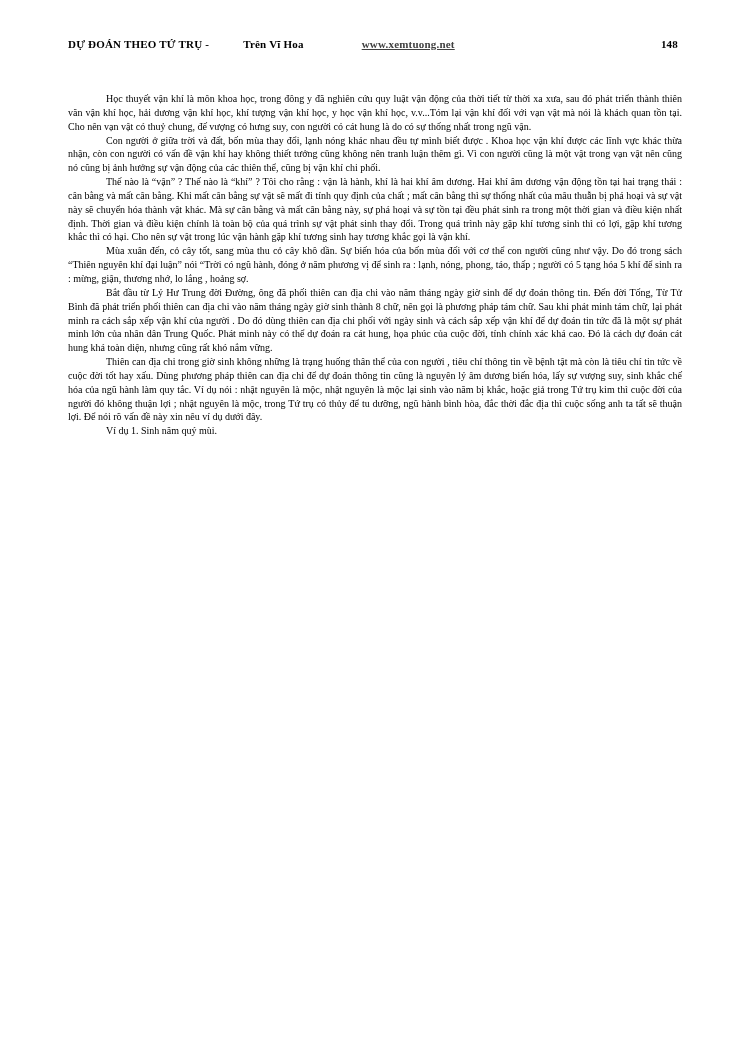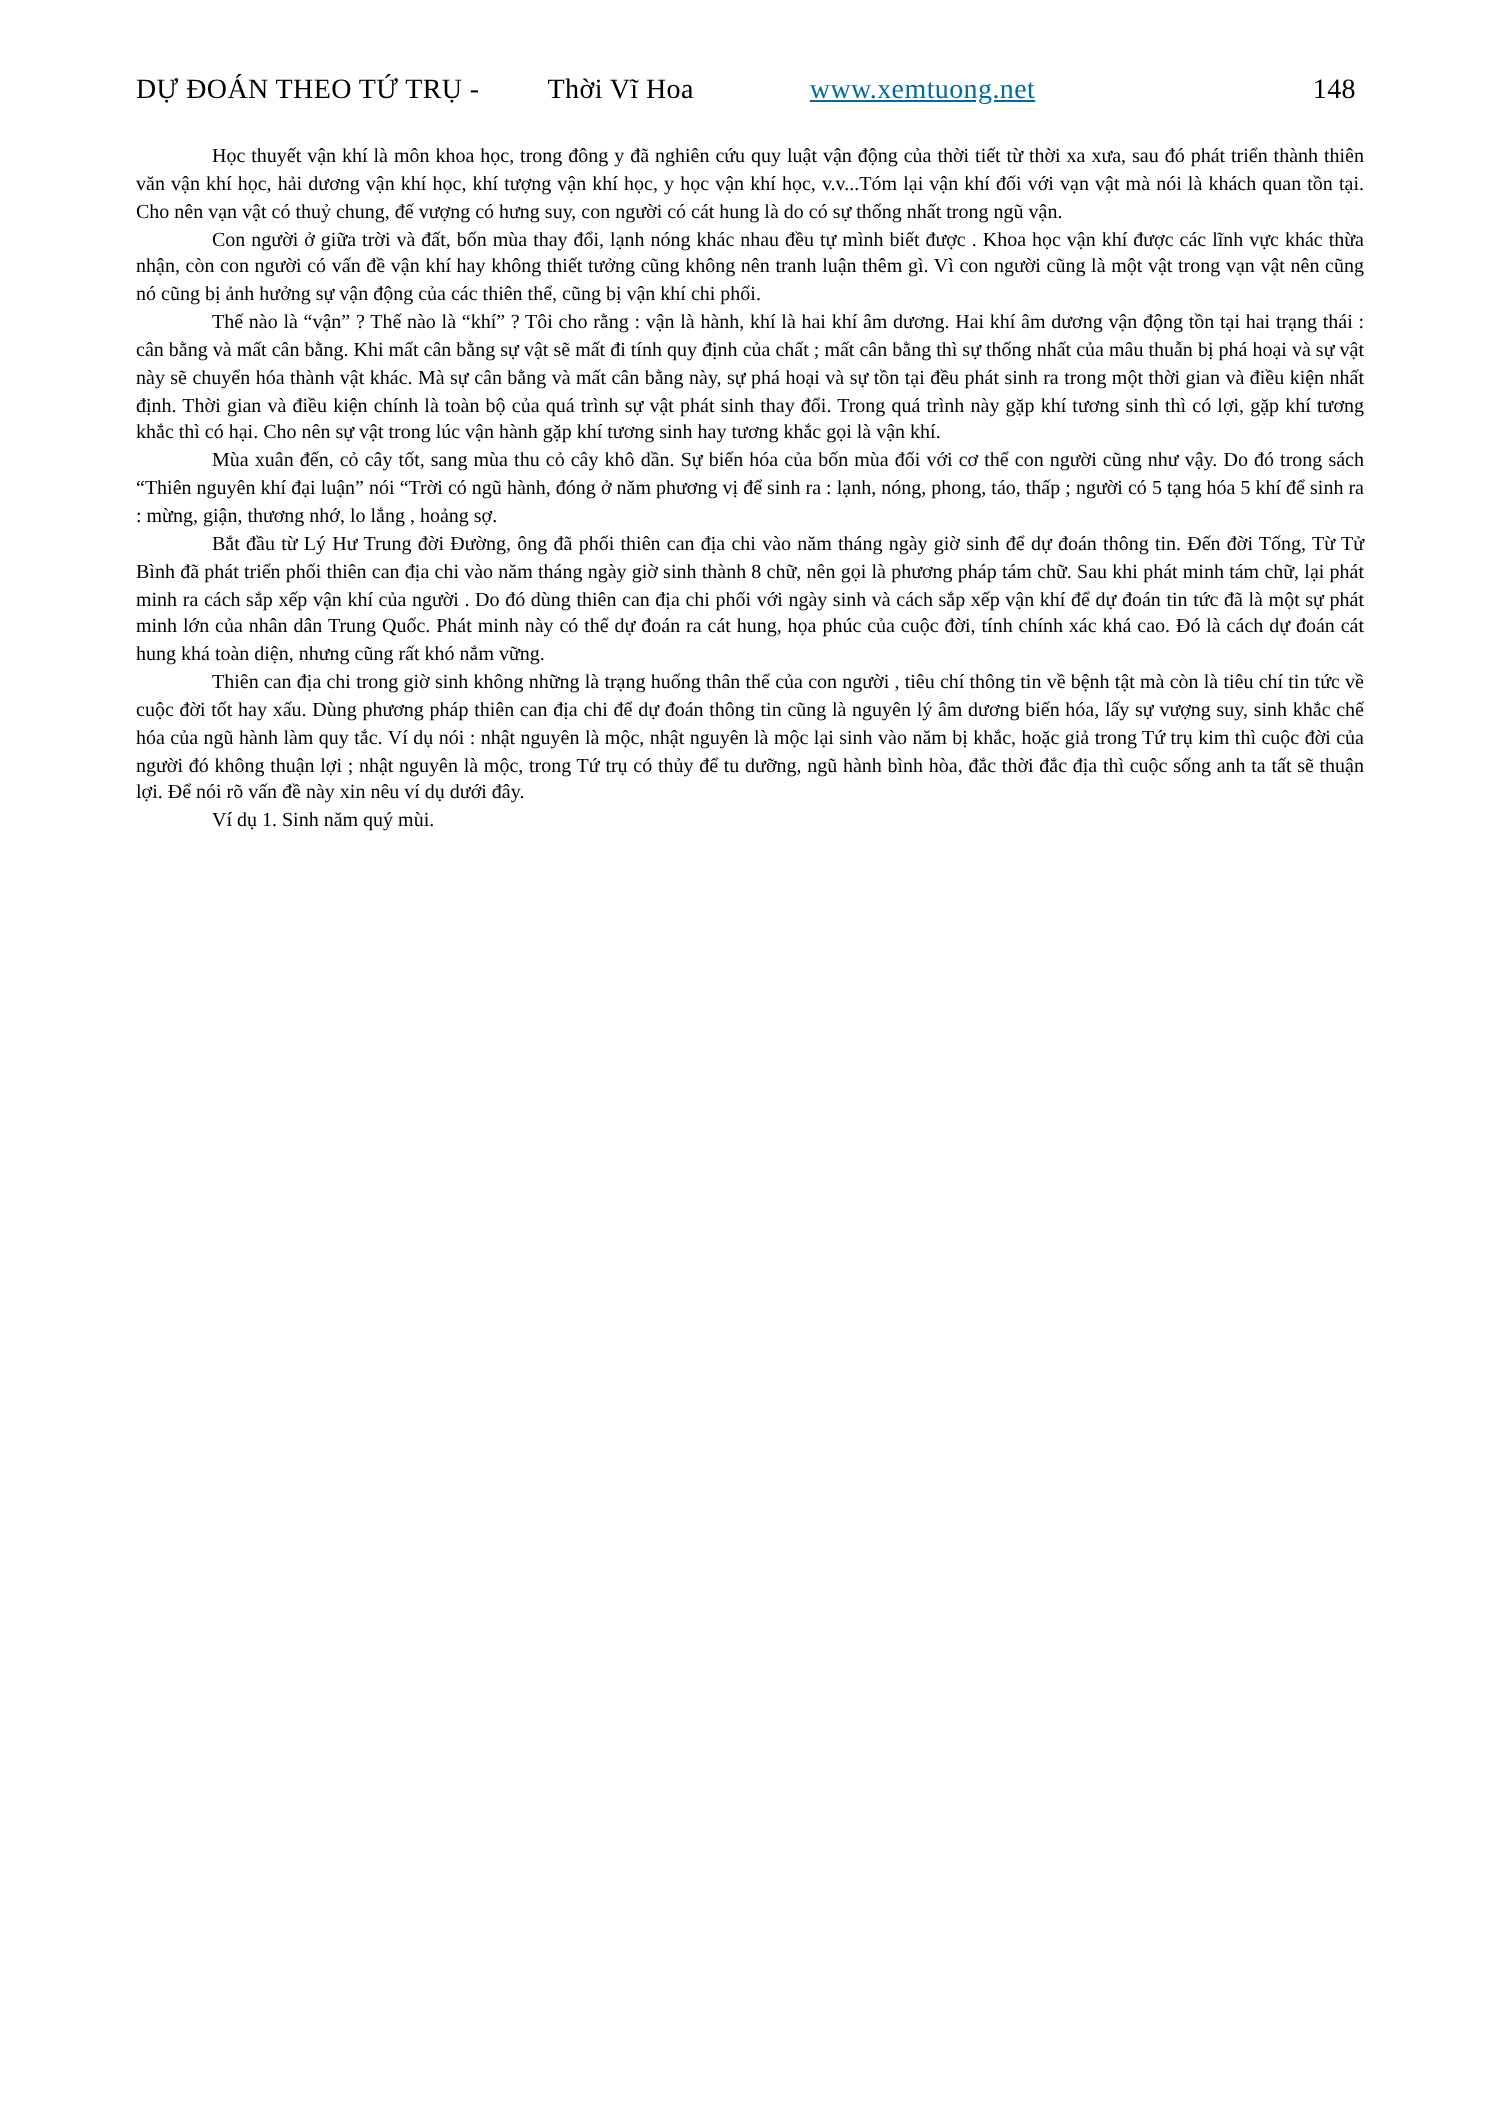--- a/index.html
+++ b/index.html
@@ -20,35 +20,36 @@
     left: 0;
     top: 0;
     width: 744px;
     height: 1053px;
     box-sizing: border-box;
     padding: 38px 62px 40px 68px;
   }
   .header {
     display: flex;
     align-items: baseline;
-    font-size: 14px;
+    font-size: 11px;
     letter-spacing: 0.2px;
-    margin-bottom: 12px;
+    margin-bottom: 32px;
     height: 22px;
+    font-weight: bold;
   }
   .header .h-title {
     white-space: nowrap;
   }
   .header .h-author {
     margin-left: 34px;
     white-space: nowrap;
   }
   .header .h-url {
     margin-left: 58px;
-    color: #0369a1;
+    color: #404040;
     text-decoration: underline;
     white-space: nowrap;
   }
   .header .h-page {
     margin-left: auto;
     white-space: nowrap;
     padding-right: 4px;
   }
   .body-text {
     font-size: 10px;
@@ -67,21 +68,21 @@
     font-weight: normal;
   }
 </style>
 </head>
 <body>
 
 <div class="page">
 
   <div class="header">
     <span class="h-title">DỰ ĐOÁN THEO TỨ TRỤ -</span>
-    <span class="h-author">Thời Vĩ  Hoa</span>
+    <span class="h-author">Trên Vĩ  Hoa</span>
     <span class="h-url">www.xemtuong.net</span>
     <span class="h-page">148</span>
   </div>
 
   <div class="body-text">
     <p>Học thuyết vận khí là môn khoa học, trong đông y đã nghiên cứu quy luật vận động của thời tiết từ thời xa xưa, sau đó phát triển thành thiên văn vận khí học, hải dương vận khí học, khí tượng vận khí học, y học vận khí học, v.v...Tóm lại vận khí đối với vạn vật mà nói là khách quan tồn tại. Cho nên vạn vật có thuỷ chung, đế vượng có hưng suy, con người có cát hung là do có sự thống nhất trong ngũ vận.</p>
     <p>Con người ở giữa trời và đất, bốn mùa thay đổi, lạnh nóng khác nhau đều tự mình biết được . Khoa học vận khí được các lĩnh vực khác thừa nhận, còn con người có vấn đề vận khí hay không thiết tưởng cũng không nên tranh luận thêm gì. Vì con người cũng là một vật trong vạn vật nên cũng nó cũng bị ảnh hưởng sự vận động của các thiên thể, cũng bị vận khí chi phối.</p>
     <p>Thế nào là “vận” ? Thế nào là “khí” ? Tôi cho rằng : vận là hành, khí là hai khí âm dương. Hai khí âm dương vận động tồn tại hai trạng thái : cân bằng và mất cân bằng. Khi mất cân bằng sự vật sẽ mất đi tính quy định của chất ; mất cân bằng thì sự thống nhất của mâu thuẫn bị phá hoại và sự vật này sẽ chuyển hóa thành vật khác. Mà sự cân bằng  và mất cân bằng này, sự phá hoại và sự tồn tại đều phát sinh ra trong một thời gian và điều kiện nhất định. Thời gian và điều kiện chính là toàn bộ của quá trình sự vật phát sinh thay đổi. Trong quá trình này gặp khí tương sinh thì có lợi, gặp khí tương khắc thì có hại. Cho nên sự vật trong lúc vận hành gặp khí tương sinh hay tương khắc gọi là vận khí.</p>
     <p>Mùa xuân đến, cỏ cây tốt, sang mùa thu cỏ cây khô dần. Sự biến hóa của bốn mùa đối với cơ thể con người  cũng như vậy. Do đó trong sách “Thiên  nguyên khí đại luận” nói “Trời có ngũ hành, đóng ở  năm phương vị để sinh ra : lạnh, nóng, phong, táo, thấp ; người  có 5 tạng hóa 5 khí để sinh ra : mừng, giận, thương nhớ, lo lắng , hoảng sợ.</p>
     <p>Bắt đầu  từ Lý Hư Trung đời Đường, ông đã phối thiên can địa chi vào năm tháng ngày giờ sinh để dự đoán thông tin. Đến đời Tống, Từ Tử Bình đã phát triển phối thiên can địa chi vào năm tháng ngày giờ sinh thành 8 chữ, nên gọi là phương pháp tám chữ. Sau khi phát minh tám chữ, lại phát minh ra cách sắp xếp vận khí của người . Do đó dùng thiên can địa chi phối với ngày sinh và cách sắp xếp vận khí để dự đoán tin tức đã là một sự phát minh lớn của nhân dân Trung Quốc. Phát minh này có thể dự đoán ra cát hung, họa phúc của cuộc đời, tính chính xác khá cao. Đó là cách dự đoán cát hung khá toàn diện, nhưng cũng rất khó nắm vững.</p>

